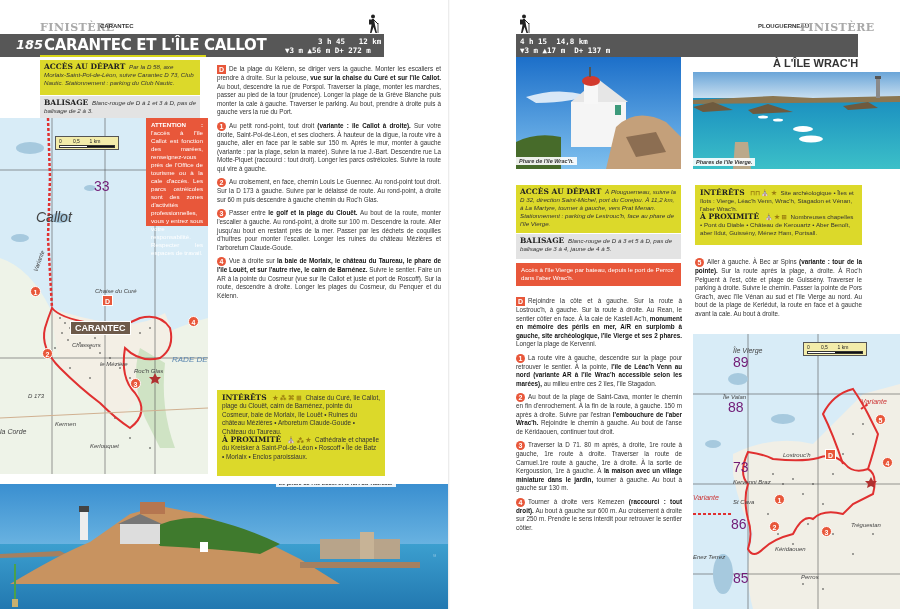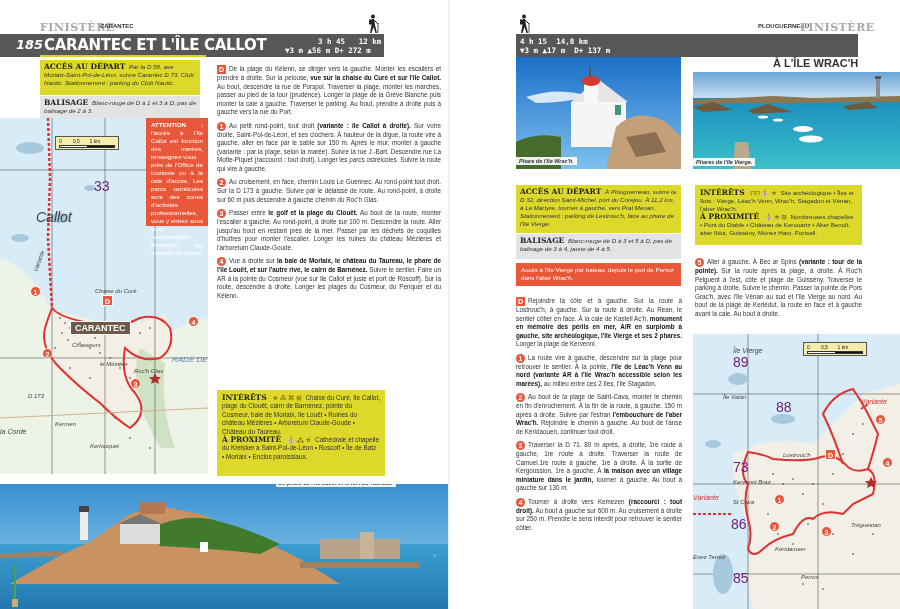--- a/index.html
+++ b/index.html
@@ -370,21 +370,21 @@
       <path d="M150 130 Q140 100 130 80 Q140 60 160 55 Q170 70 175 80 Q180 90 185 100 Q180 120 175 135" stroke="#e03030" stroke-width="2" fill="none"></path>
       <path d="M0 180 L40 180" stroke="#e03030" stroke-width="2" stroke-dasharray="3 2"></path>
       <path d="M168 75 L175 70" stroke="#e03030" stroke-width="2" stroke-dasharray="3 2"></path>
       <path d="M178 143 L180 147 L184 147 L181 150 L182 154 L178 152 L174 154 L175 150 L172 147 L176 147 Z" fill="#b03030"></path>
     </svg>
     <div class="scale" style="left:110px; top:8px;">
       <span>0</span>&nbsp;&nbsp;&nbsp;&nbsp;&nbsp;&nbsp;&nbsp;&nbsp;<span>0,5</span>&nbsp;&nbsp;&nbsp;&nbsp;&nbsp;&nbsp;&nbsp;<span>1 km</span>
       <div class="bar"></div>
     </div>
     <div class="map-grid" style="left:40px; top:20px;">89</div>
-    <div class="map-grid" style="left:35px; top:65px;margin-left:48px;">88</div>
+    <div class="map-grid" style="left:35px; top:65px;">88</div>
     <div class="map-grid" style="left:40px; top:125px;">73</div>
     <div class="map-grid" style="left:38px; top:182px;">86</div>
     <div class="map-grid" style="left:40px; top:236px;">85</div>
     <div class="map-label" style="left:40px; top:13px; font-size:7px;">Île Vierge</div>
     <div class="map-label" style="left:30px; top:60px;">Île Valan</div>
     <div class="map-label" style="left:168px; top:64px; font-size:7px; color:#c33;">Variante</div>
     <div class="map-label" style="left:0px; top:160px; font-size:7px; color:#c33;">Variante</div>
     <div class="map-label" style="left:90px; top:118px;">Lostrouc'h</div>
     <div class="map-label" style="left:40px; top:145px;">Kervenni Braz</div>
     <div class="map-label" style="left:40px; top:165px;">St Cava</div>

